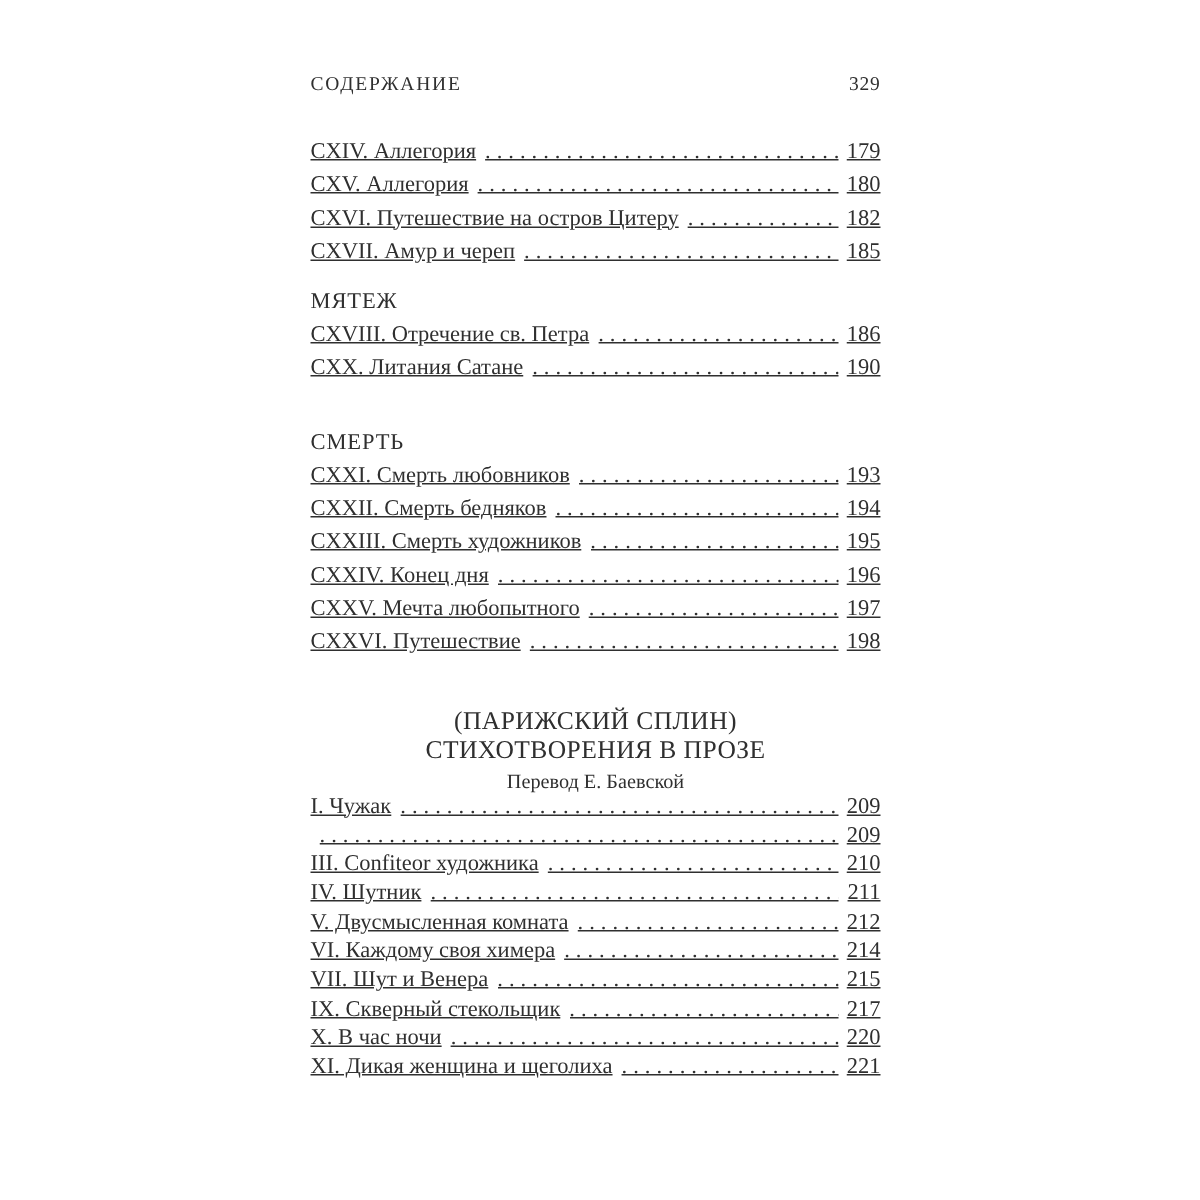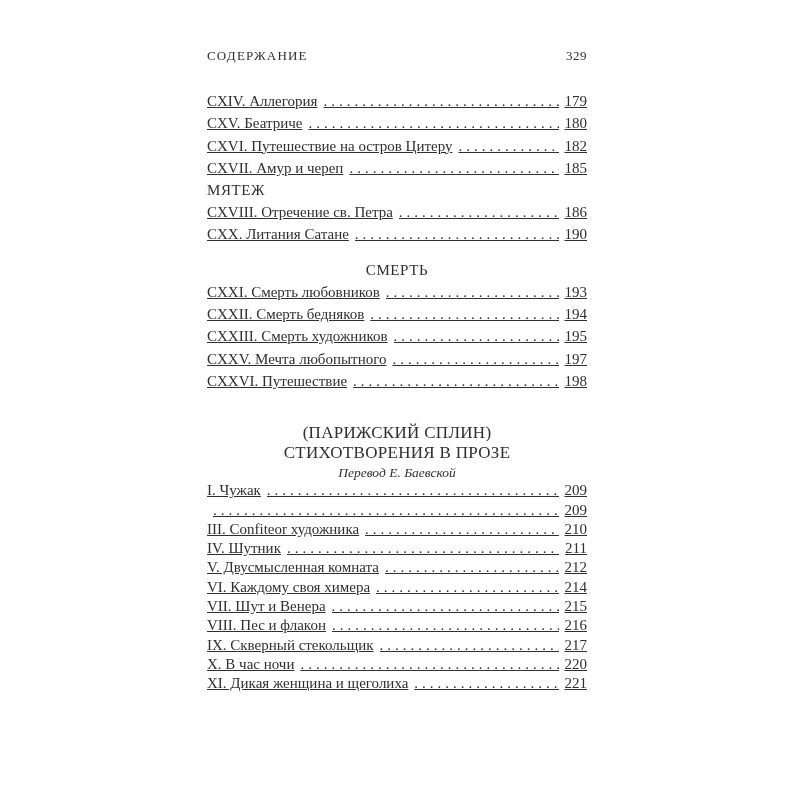--- a/index.html
+++ b/index.html
@@ -59,35 +59,35 @@
   .toc-row .entry-page {
     flex: 0 0 auto;
     text-align: right;
     min-width: 24px;
   }
 
   .section-heading {
     font-size: 15px;
     line-height: 22px;
     letter-spacing: 0.6px;
-  }
-  .section-heading.death { margin-top: 13px; text-align: center; }
+    margin-top: 11px;
+  }
+  .section-heading.death { margin-top: 27px; }
 
   .part-title-block {
     margin-top: 31px;
     text-align: center;
   }
   .part-title-line {
     font-size: 17px;
     line-height: 19.5px;
     letter-spacing: 0.3px;
   }
   .translator-line {
     font-size: 13.5px;
-    font-style: italic;
     margin-top: 3px;
   }
   .prose-list { margin-top: 16px; }
 </style>
 </head>
 <body>
 
 <div class="canvas">
   <div class="column">
 
@@ -98,21 +98,21 @@
 
     <ul class="toc-list">
 
         <li class="toc-row">
           <span class="entry-label">CXIV. Аллегория</span>
           <span class="dot-leader"></span>
           <span class="entry-page">179</span>
         </li>
 
         <li class="toc-row">
-          <span class="entry-label">CXV. Беатриче</span>
+          <span class="entry-label">CXV. Аллегория</span>
           <span class="dot-leader"></span>
           <span class="entry-page">180</span>
         </li>
 
         <li class="toc-row">
           <span class="entry-label">CXVI. Путешествие на остров Цитеру</span>
           <span class="dot-leader"></span>
           <span class="entry-page">182</span>
         </li>
 
@@ -154,20 +154,25 @@
           <span class="dot-leader"></span>
           <span class="entry-page">194</span>
         </li>
 
         <li class="toc-row">
           <span class="entry-label">CXXIII. Смерть художников</span>
           <span class="dot-leader"></span>
           <span class="entry-page">195</span>
         </li>
 
+        <li class="toc-row">
+          <span class="entry-label">CXXIV. Конец дня</span>
+          <span class="dot-leader"></span>
+          <span class="entry-page">196</span>
+        </li>
 
         <li class="toc-row">
           <span class="entry-label">CXXV. Мечта любопытного</span>
           <span class="dot-leader"></span>
           <span class="entry-page">197</span>
         </li>
 
         <li class="toc-row">
           <span class="entry-label">CXXVI. Путешествие</span>
           <span class="dot-leader"></span>
@@ -217,25 +222,20 @@
           <span class="dot-leader"></span>
           <span class="entry-page">214</span>
         </li>
 
         <li class="toc-row">
           <span class="entry-label">VII. Шут и Венера</span>
           <span class="dot-leader"></span>
           <span class="entry-page">215</span>
         </li>
 
-        <li class="toc-row">
-          <span class="entry-label">VIII. Пес и флакон</span>
-          <span class="dot-leader"></span>
-          <span class="entry-page">216</span>
-        </li>
 
         <li class="toc-row">
           <span class="entry-label">IX. Скверный стекольщик</span>
           <span class="dot-leader"></span>
           <span class="entry-page">217</span>
         </li>
 
         <li class="toc-row">
           <span class="entry-label">X. В час ночи</span>
           <span class="dot-leader"></span>

